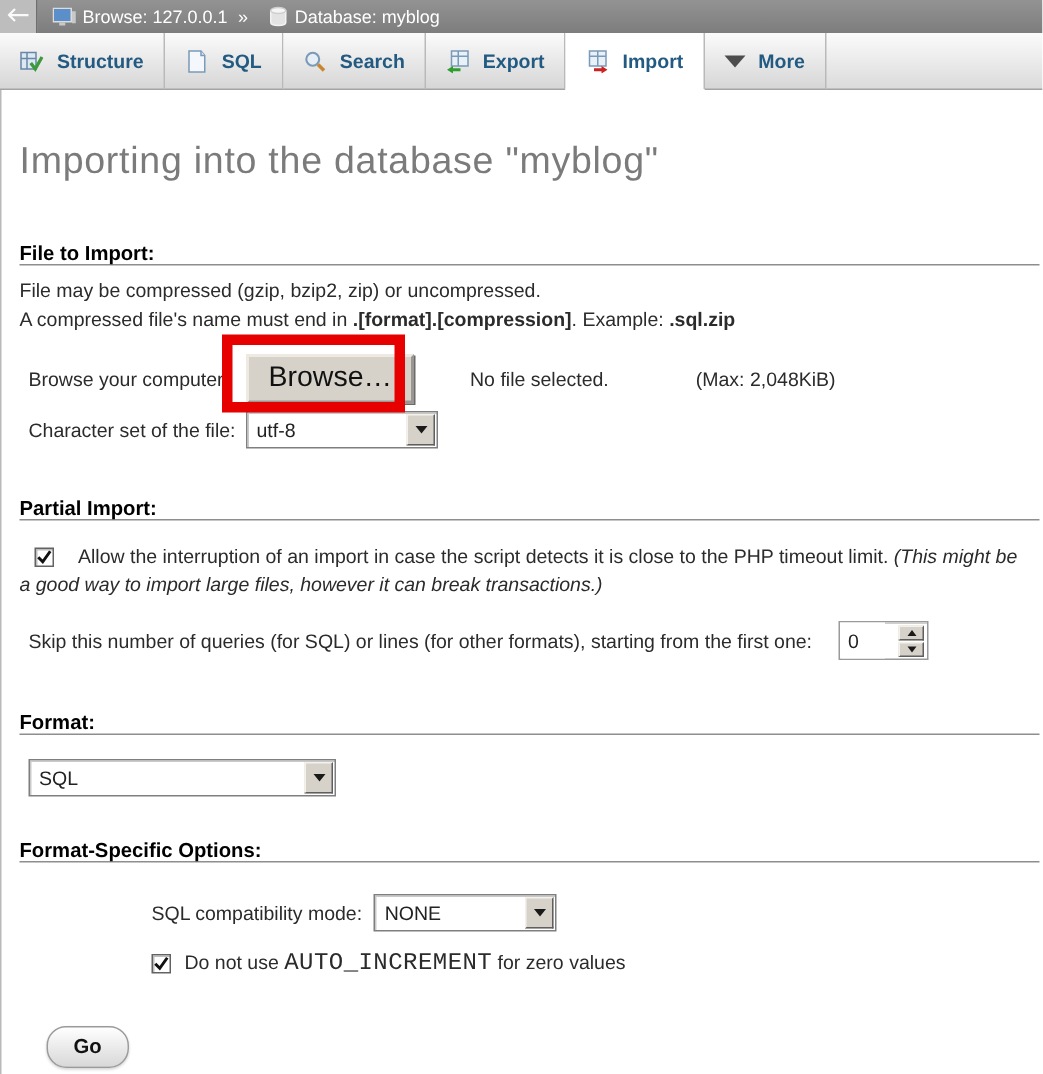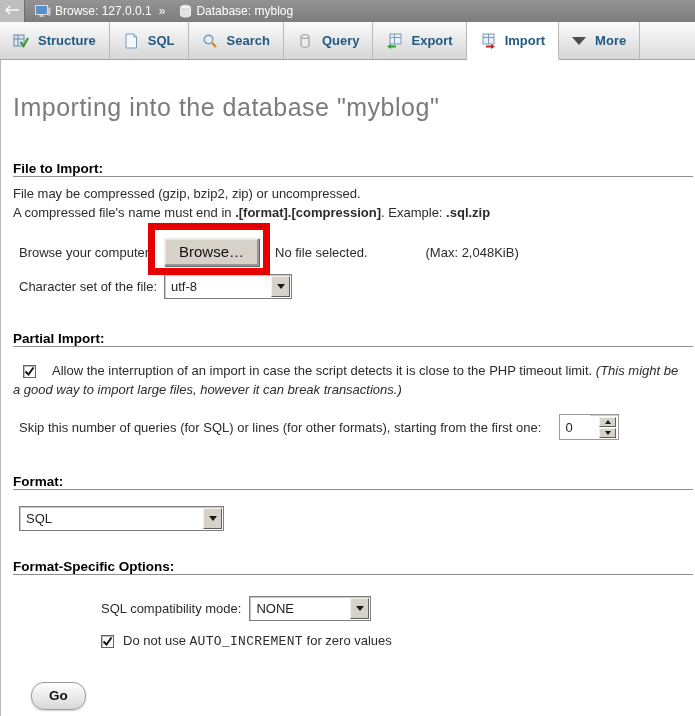--- a/index.html
+++ b/index.html
@@ -30,22 +30,22 @@
   .h-format { margin-top:34px; }
   .h-format-specific { margin-top:28px; }
   .note-line1 { margin-top:9px; }
   .note-line2 { margin-top:4px; }
 
   .form-row { display:flex; align-items:center; margin-left:6px; }
   .row-label { width:145px; flex:none; }
   .browse-row { margin-top:18px; height:28px; }
   .charset-row { margin-top:7px; height:26px; }
 
-  .browse-btn { background:#d6d2ca; border:2px outset #eeeae2; box-shadow:1px 1px 0 #6a6a6a; padding:3px 13px 4px; font-size:15px; color:#111; font-family:"Liberation Sans", sans-serif; cursor:pointer; }
-  .file-status { margin-left:16px;text-align:center; }
+  .browse-btn { background:#d6d2ca; border:2px outset #eeeae2; box-shadow:1px 1px 0 #6a6a6a; padding:3px 13px 4px; font-size:19px; color:#111; font-family:"Liberation Sans", sans-serif; cursor:pointer; }
+  .file-status { margin-left:37px;text-align:center; }
   .max-size { margin-left:58px; }
 
   
   .win-select { display:inline-flex; align-items:stretch; height:25px; background:#fff; border:1px solid #7f7f7f; box-shadow:inset 1px 1px 0 #c9c9c9; cursor:pointer; }
   .win-select .value { flex:1; padding:4px 6px 16px; color:#222; white-space:nowrap; overflow:hidden; }
   .win-select .arrow-btn { width:19px; margin:1px; background:#d6d2ca; border:1px solid; border-color:#f4f1ea #5f5f5f #5f5f5f #f4f1ea; display:flex; align-items:center; justify-content:center; }
   .tri-down { width:0; height:0; border-left:4px solid transparent; border-right:4px solid transparent; border-top:5px solid #1a1a1a; }
   .charset-select { width:128px; }
   .format-select { width:205px; margin-left:6px; margin-top:16px; }
   .compat-select { width:122px; }
@@ -62,21 +62,21 @@
   .num-input { display:inline-flex; width:60px; height:26px; border:1px solid #9a9a9a; box-shadow:inset 1px 1px 0 #cfcfcf; background:#fff; margin-left:18px; }
   .num-input input { width:30px; border:0; outline:0; font:13px "Liberation Sans", sans-serif; padding-left:5px; color:#222; }
   .spinner { display:flex; flex-direction:column; justify-content:center; gap:1px; margin-left:auto; padding-right:2px; }
   .spin-btn { width:17px; height:10px; background:#d6d2ca; border:1px solid; border-color:#f4f1ea #5f5f5f #5f5f5f #f4f1ea; display:flex; align-items:center; justify-content:center; cursor:pointer; }
   .tri-up-s { width:0; height:0; border-left:3px solid transparent; border-right:3px solid transparent; border-bottom:4px solid #1a1a1a; }
   .tri-down-s { width:0; height:0; border-left:3px solid transparent; border-right:3px solid transparent; border-top:4px solid #1a1a1a; }
 
   .compat-row { margin-top:20px; margin-left:88px; height:26px; }
   .compat-label { margin-right:8px; }
   .zero-row { margin-top:12px; margin-left:88px; display:flex; align-items:center; gap:9px; }
-  .mono { font-family:"Liberation Mono", monospace; font-size:13px; letter-spacing:0.3px; }
+  .mono { font-family:"Liberation Mono", monospace; font-size:16px; letter-spacing:0.3px; }
 
   .go-btn { margin-top:33px; margin-left:18px; padding:5px 17px 6px; font:bold 13.5px "Liberation Sans", sans-serif; color:#111; background:linear-gradient(#ffffff,#e9e9e9 55%,#d8d8d8); border:1px solid #9b9b9b; border-radius:13px; box-shadow:0 1px 2px rgba(0,0,0,0.18); cursor:pointer; }
 
   
   .annotation-rect { position:absolute; left:148px; top:223px; width:122px; height:52px; border:7px solid #e60000; pointer-events:none; z-index:50; }
 </style>
 </head>
 <body>
 
 <div class="topbar">
@@ -131,29 +131,20 @@
       <svg width="16" height="16" viewBox="0 0 16 16">
           <circle cx="6.5" cy="6.5" r="4.3" fill="#e6eef6" stroke="#7a9ab8" stroke-width="1.4"></circle>
           <line x1="10" y1="10" x2="14" y2="14" stroke="#c8872f" stroke-width="2.4"></line>
         </svg>
     </span>
     <span>Search</span>
   </div>
   <div class="tab">
     <span class="icon16">
       <svg width="16" height="16" viewBox="0 0 16 16">
-          <path d="M4 3.5v9c0 1 1.8 1.8 4 1.8s4-.8 4-1.8v-9" fill="#eaeaea" stroke="#8f8f8f"></path>
-          <ellipse cx="8" cy="3.5" rx="4" ry="1.8" fill="#f6f6f6" stroke="#8f8f8f"></ellipse>
-        </svg>
-    </span>
-    <span>Query</span>
-  </div>
-  <div class="tab">
-    <span class="icon16">
-      <svg width="16" height="16" viewBox="0 0 16 16">
           <rect x="4" y="1" width="11" height="10" fill="#e8f0f8" stroke="#7a9ab8"></rect>
           <line x1="4" y1="4.5" x2="15" y2="4.5" stroke="#7a9ab8"></line>
           <line x1="8.5" y1="1" x2="8.5" y2="11" stroke="#7a9ab8"></line>
           <path d="M10 12.5H5V11L1 13.5 5 16v-1.5h5z" fill="#2f9e2f"></path>
         </svg>
     </span>
     <span>Export</span>
   </div>
   <div class="tab active">
     <span class="icon16">

